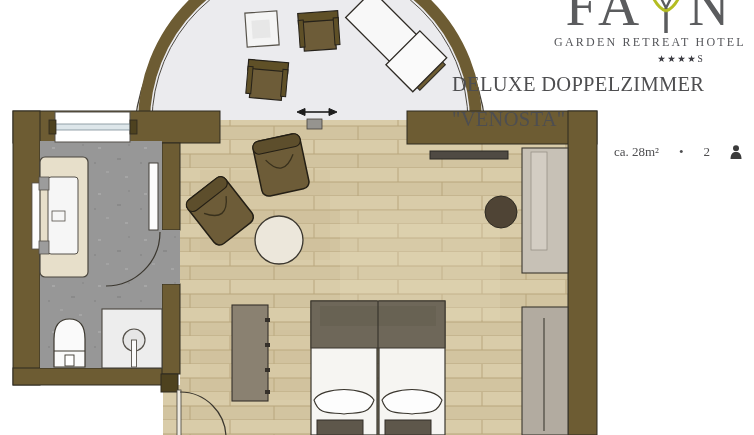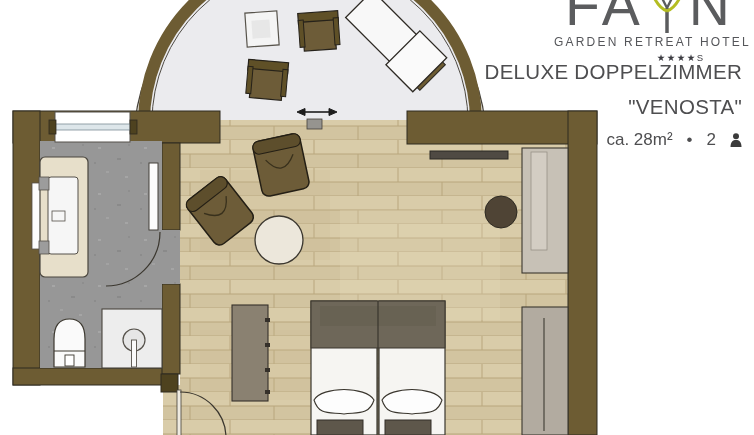--- a/index.html
+++ b/index.html
@@ -3,33 +3,33 @@
 <meta charset="utf-8">
 <style>
   :root{
     --wall:#6d5c33; --wall-dark:#4e421f; --wood:#d8cba9; --plank:#b9a77d;
     --stone:#969696; --balcony:#ebebee; --chair:#6d5c38; --outline:#2e2a20;
     --logo-gray:#5b5c5e; --logo-green:#b4bd22; --text:#4e4e50;
   }
   *{margin:0;padding:0;box-sizing:border-box;}
   html,body{width:754px;height:435px;overflow:hidden;background:#ffffff;
     font-family:"Liberation Sans",sans-serif;}
-  .stage{position:relative;width:754px;height:435px;background:#fff;}
+  .stage{position:relative;width:754px;height:435px;background:#fff;font-family:Liberation Serif, serif;}
   .plan{position:absolute;left:0;top:0;}
   .brand{position:absolute;top:-24px;right:8px;width:192px;text-align:center;color:var(--logo-gray);}
   .logo-row{display:flex;justify-content:center;align-items:flex-end;height:58px;}
   .logo-letter{font-size:57px;line-height:1;letter-spacing:5px;font-weight:400;color:var(--logo-gray);}
   .logo-y{margin:0 2px;}
   .tagline{margin-top:1px;font-size:12px;letter-spacing:2.2px;color:#55565a;white-space:nowrap;}
   .stars-row{margin-top:3px;font-size:9.5px;letter-spacing:1.5px;color:#3c3c42;transform:translateX(30px);}
   .stars-suffix{letter-spacing:0;}
-  .room-info{position:absolute;top:60px;right:12px;width:290px;text-align:right;color:var(--text);}
+  .room-info{position:absolute;top:72px;right:12px;width:290px;color:var(--text);}
   .room-title{font-size:20.5px;letter-spacing:.3px;line-height:24px;}
   .room-subtitle{font-size:20.5px;letter-spacing:.3px;line-height:24px;margin-top:11px;}
-  .room-meta{margin-top:12px;font-size:17px;line-height:18px;display:flex;justify-content:flex-end;align-items:center;gap:14px;}
+  .room-meta{margin-top:12px;font-size:13px;line-height:18px;display:flex;justify-content:flex-end;align-items:center;gap:20px;}
   .person-icon svg{display:block;}
 </style>
 </head>
 <body>
 
 <div class="stage">
 
   <svg class="plan" width="620" height="435" viewBox="0 0 620 435">
     <defs>
       <pattern id="wood" width="84" height="28" patternUnits="userSpaceOnUse">

